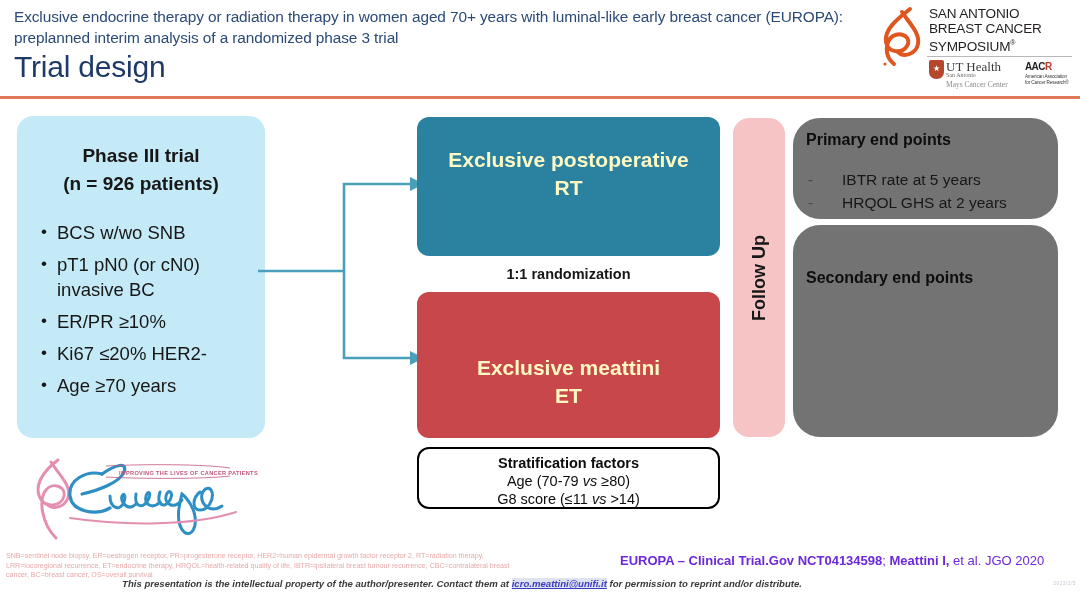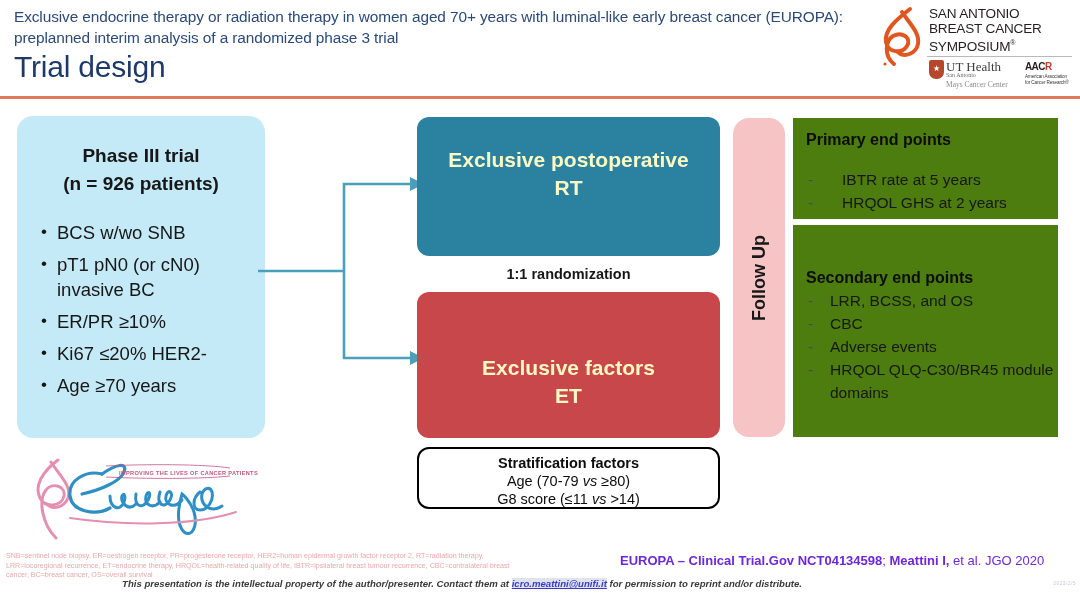--- a/index.html
+++ b/index.html
@@ -276,21 +276,22 @@
     font-size: 18px;
     font-weight: bold;
     color: #171717;
   }
 
   
   .ep {
     position: absolute;
     left: 793px;
     width: 265px;
-    background: #4d7c0f;
+    background: #737373;
+    border-radius: 27px;
   }
   .ep-primary { top: 118px; height: 101px; }
   .ep-secondary { top: 225px; height: 212px; }
   .ep-title {
     font-size: 16px;
     font-weight: bold;
     color: #0d0d0d;
     line-height: 21px;
   }
   .ep-primary .ep-title { margin: 11px 0 0 13px; }
@@ -439,21 +440,21 @@
     <div>
       <div>Exclusive postoperative</div>
       <div>RT</div>
     </div>
   </div>
 
   <div class="randomization">1:1 randomization</div>
 
   <div class="arm arm-et">
     <div>
-      <div>Exclusive factors</div>
+      <div>Exclusive meattini</div>
       <div>ET</div>
     </div>
   </div>
 
   <div class="strat">
     <div class="strat-title">Stratification factors</div>
     <div class="strat-line"><span>Age (70-79 </span><i>vs</i><span> ≥80)</span></div>
     <div class="strat-line"><span>G8 score (≤11 </span><i>vs</i><span> &gt;14)</span></div>
   </div>
 
@@ -464,26 +465,20 @@
   <div class="ep ep-primary">
     <div class="ep-title">Primary end points</div>
     <ul class="ep-list">
       <li>IBTR rate at 5 years</li>
       <li>HRQOL GHS at 2 years</li>
     </ul>
   </div>
 
   <div class="ep ep-secondary">
     <div class="ep-title">Secondary end points</div>
-    <ul class="ep-list">
-      <li>LRR, BCSS, and OS</li>
-      <li>CBC</li>
-      <li>Adverse events</li>
-      <li>HRQOL QLQ-C30/BR45 module domains</li>
-    </ul>
   </div>
 
   <div class="europa">
     <svg viewBox="0 0 240 102" width="240" height="102">
       <path d="M34 14 C18 26, 10 40, 16 52 C22 63, 38 60, 40 50 C42 40, 28 36, 22 44 C14 54, 18 78, 32 92" fill="none" stroke="#e58fb0" stroke-width="3" stroke-linecap="round"></path>
       <path d="M27 16 C36 30, 48 40, 44 52 C40 62, 28 64, 23 58" fill="none" stroke="#e58fb0" stroke-width="3" stroke-linecap="round"></path>
       <path d="M78 28 C62 24, 44 34, 46 50 C48 66, 72 70, 86 62" fill="none" stroke="#2e8fc4" stroke-width="3.2" stroke-linecap="round"></path>
       <path d="M78 28 C92 18, 104 16, 100 26 C96 36, 76 44, 58 48" fill="none" stroke="#2e8fc4" stroke-width="3.2" stroke-linecap="round"></path>
       <path d="M86 50 C86 62, 96 66, 100 56 C102 50, 100 46, 98 50 C96 56, 104 66, 112 58" fill="none" stroke="#2e8fc4" stroke-width="3" stroke-linecap="round"></path>
       <path d="M112 48 C110 60, 118 64, 124 54 C128 46, 124 44, 122 50 C120 58, 128 64, 136 56" fill="none" stroke="#2e8fc4" stroke-width="3" stroke-linecap="round"></path>

